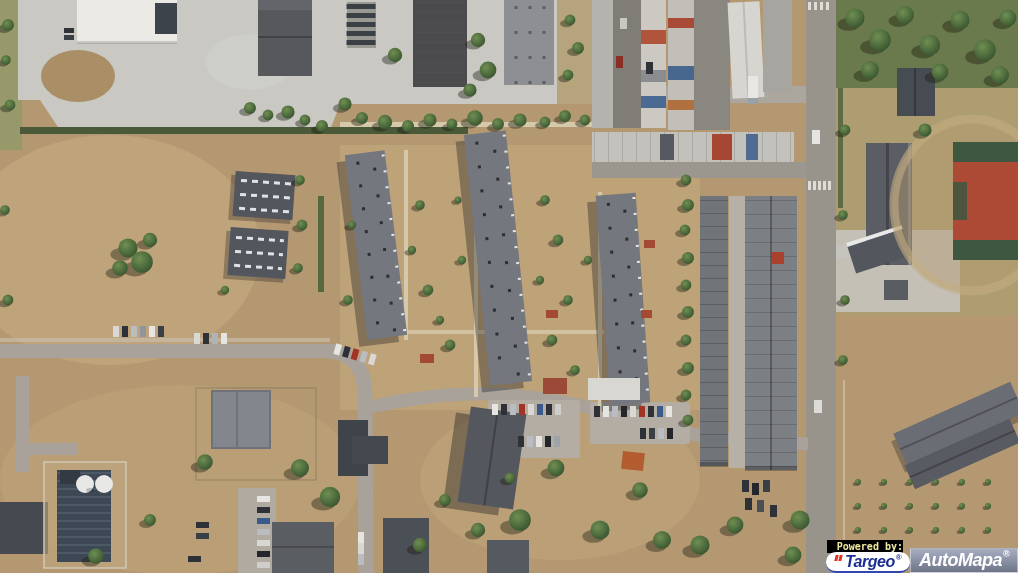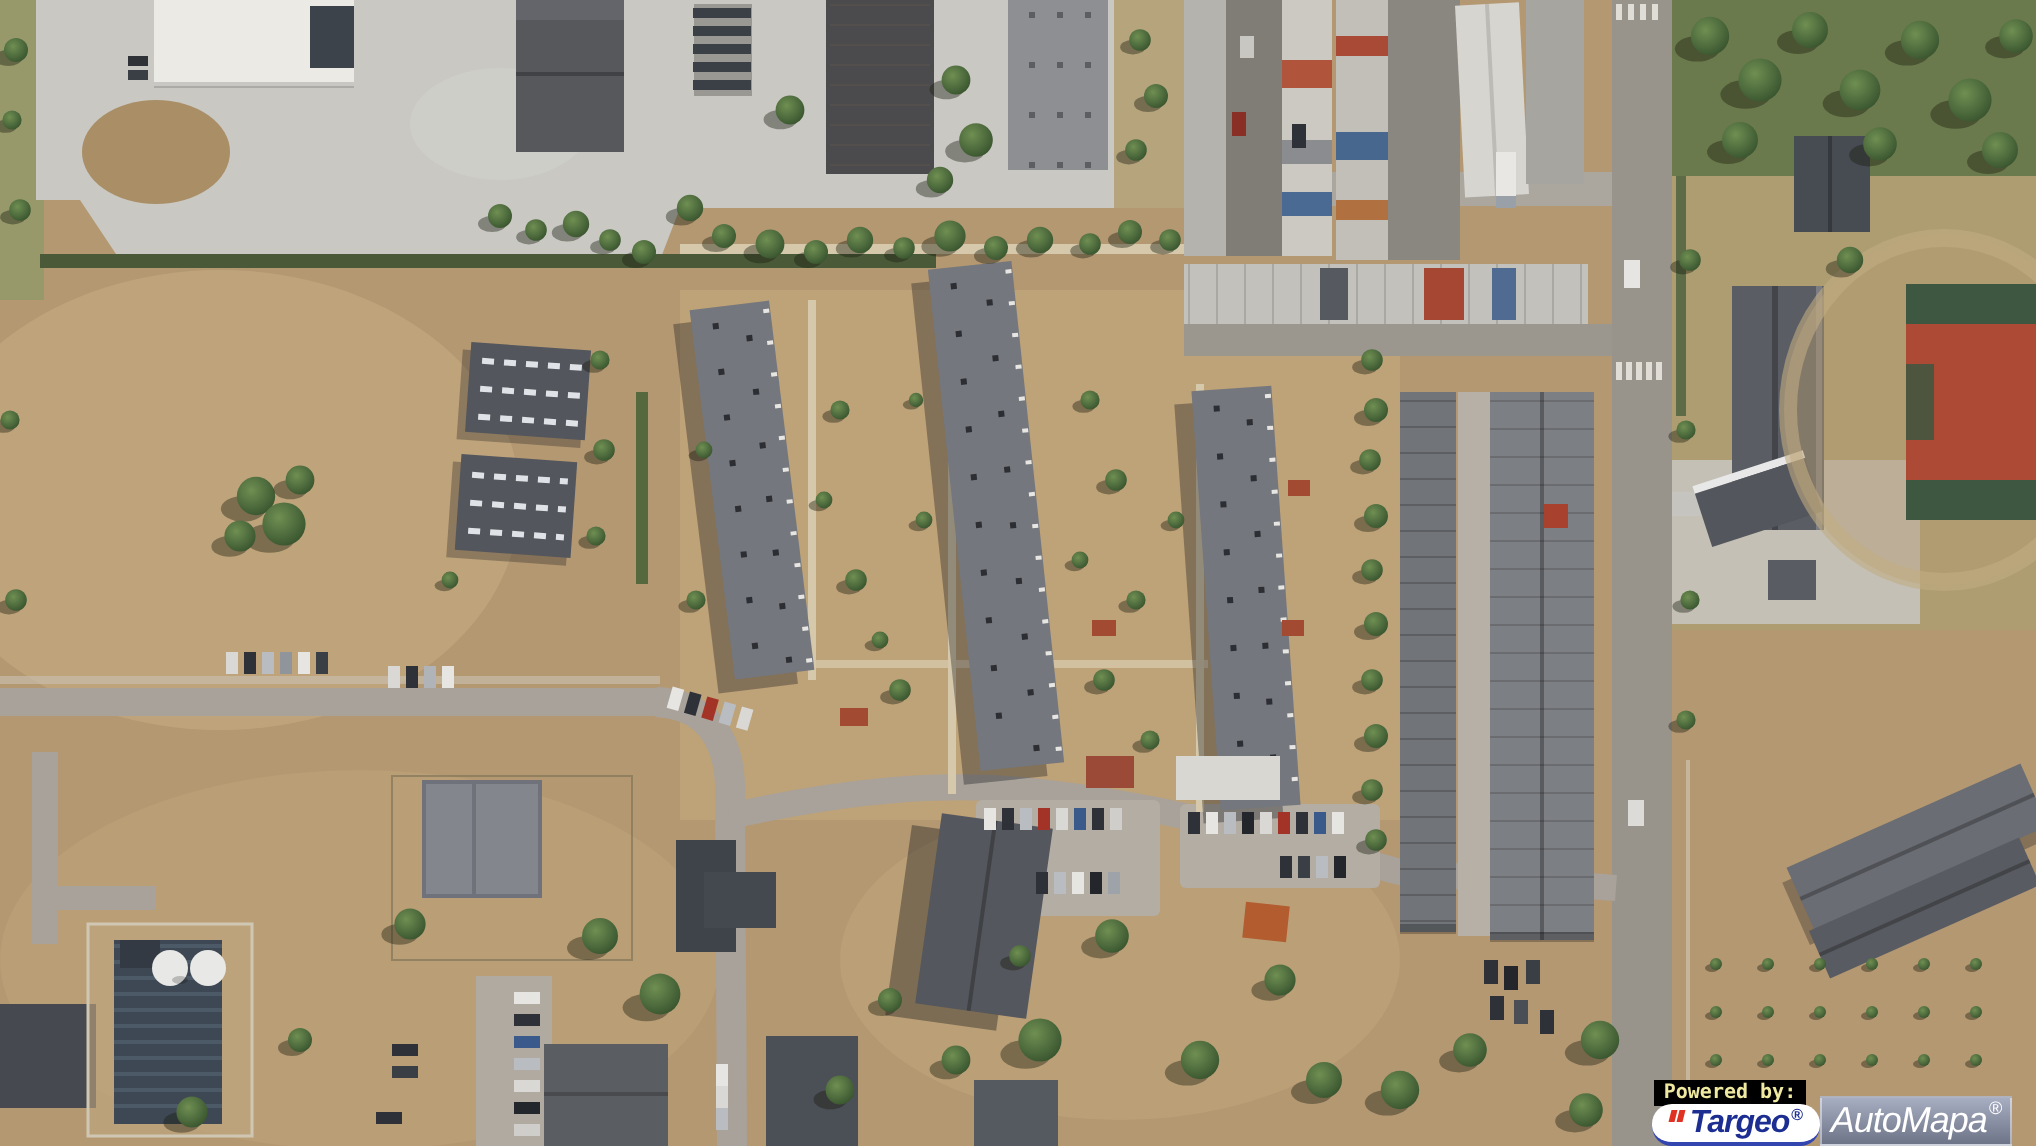--- a/index.html
+++ b/index.html
@@ -5,37 +5,37 @@
   html,body{margin:0;padding:0;background:#222;}
   .stage{position:relative;width:1018px;height:573px;overflow:hidden;
          font-family:"Liberation Sans",sans-serif;background:#b49872;}
   .stage svg{position:absolute;left:0;top:0;display:block;}
   
   .attribution{position:absolute;left:610px;top:552px;width:214px;height:21px;
     background:rgba(255,255,255,0.78);border-radius:3px 0 0 3px;
     display:flex;align-items:center;justify-content:center;
     font-size:14.5px;color:#333;letter-spacing:.2px;white-space:nowrap;}
   .poweredby{position:absolute;left:827px;top:540px;width:76px;height:13px;
-    background:#000;display:flex;align-items:center;justify-content:center;
+    background:#000;display:flex;align-items:center;justify-content:flex-end;
     font-family:"DejaVu Sans Mono",monospace;font-weight:bold;font-size:10px;
     color:#efe8a0;white-space:nowrap;}
   .logo-targeo{position:absolute;left:826px;top:552px;width:84px;height:21px;
     background:#fff;border-bottom:2px solid #3346b0;box-sizing:border-box;
     display:flex;align-items:center;justify-content:center;cursor:pointer;
     font-weight:bold;font-style:italic;font-size:16px;color:#1c2e91;
     letter-spacing:-0.5px;white-space:nowrap;text-decoration:none;border-radius:10px;}
   .tg-mark{display:inline-block;width:3px;height:6px;background:#e03222;
     transform:skewX(-14deg);margin-right:1px;margin-bottom:7px;}
   .tg-mark + .tg-mark{margin-right:3px;}
   .logo-targeo sup{font-size:8px;font-style:normal;margin-left:1px;line-height:1;
     align-self:flex-start;margin-top:2px;}
-  .logo-automapa{position:absolute;left:910px;top:548px;width:96px;height:25px;
+  .logo-automapa{position:absolute;left:910px;top:548px;width:108px;height:25px;
     background:linear-gradient(#a8aec2,#6e7488);border:1px solid rgba(255,255,255,.45);
     box-sizing:border-box;display:flex;align-items:center;justify-content:center;
-    cursor:pointer;font-weight:normal;font-style:italic;font-size:18px;color:#fff;
+    cursor:pointer;font-weight:bold;font-style:italic;font-size:18px;color:#fff;
     letter-spacing:-0.5px;white-space:nowrap;text-decoration:none;}
   .logo-automapa sup{font-size:9px;font-style:normal;margin-left:1px;line-height:1;
     align-self:flex-start;margin-top:1px;}
 </style>
 </head>
 <body>
 
 <div class="stage">
 
 <svg width="1018" height="573" viewBox="0 0 1018 573">

